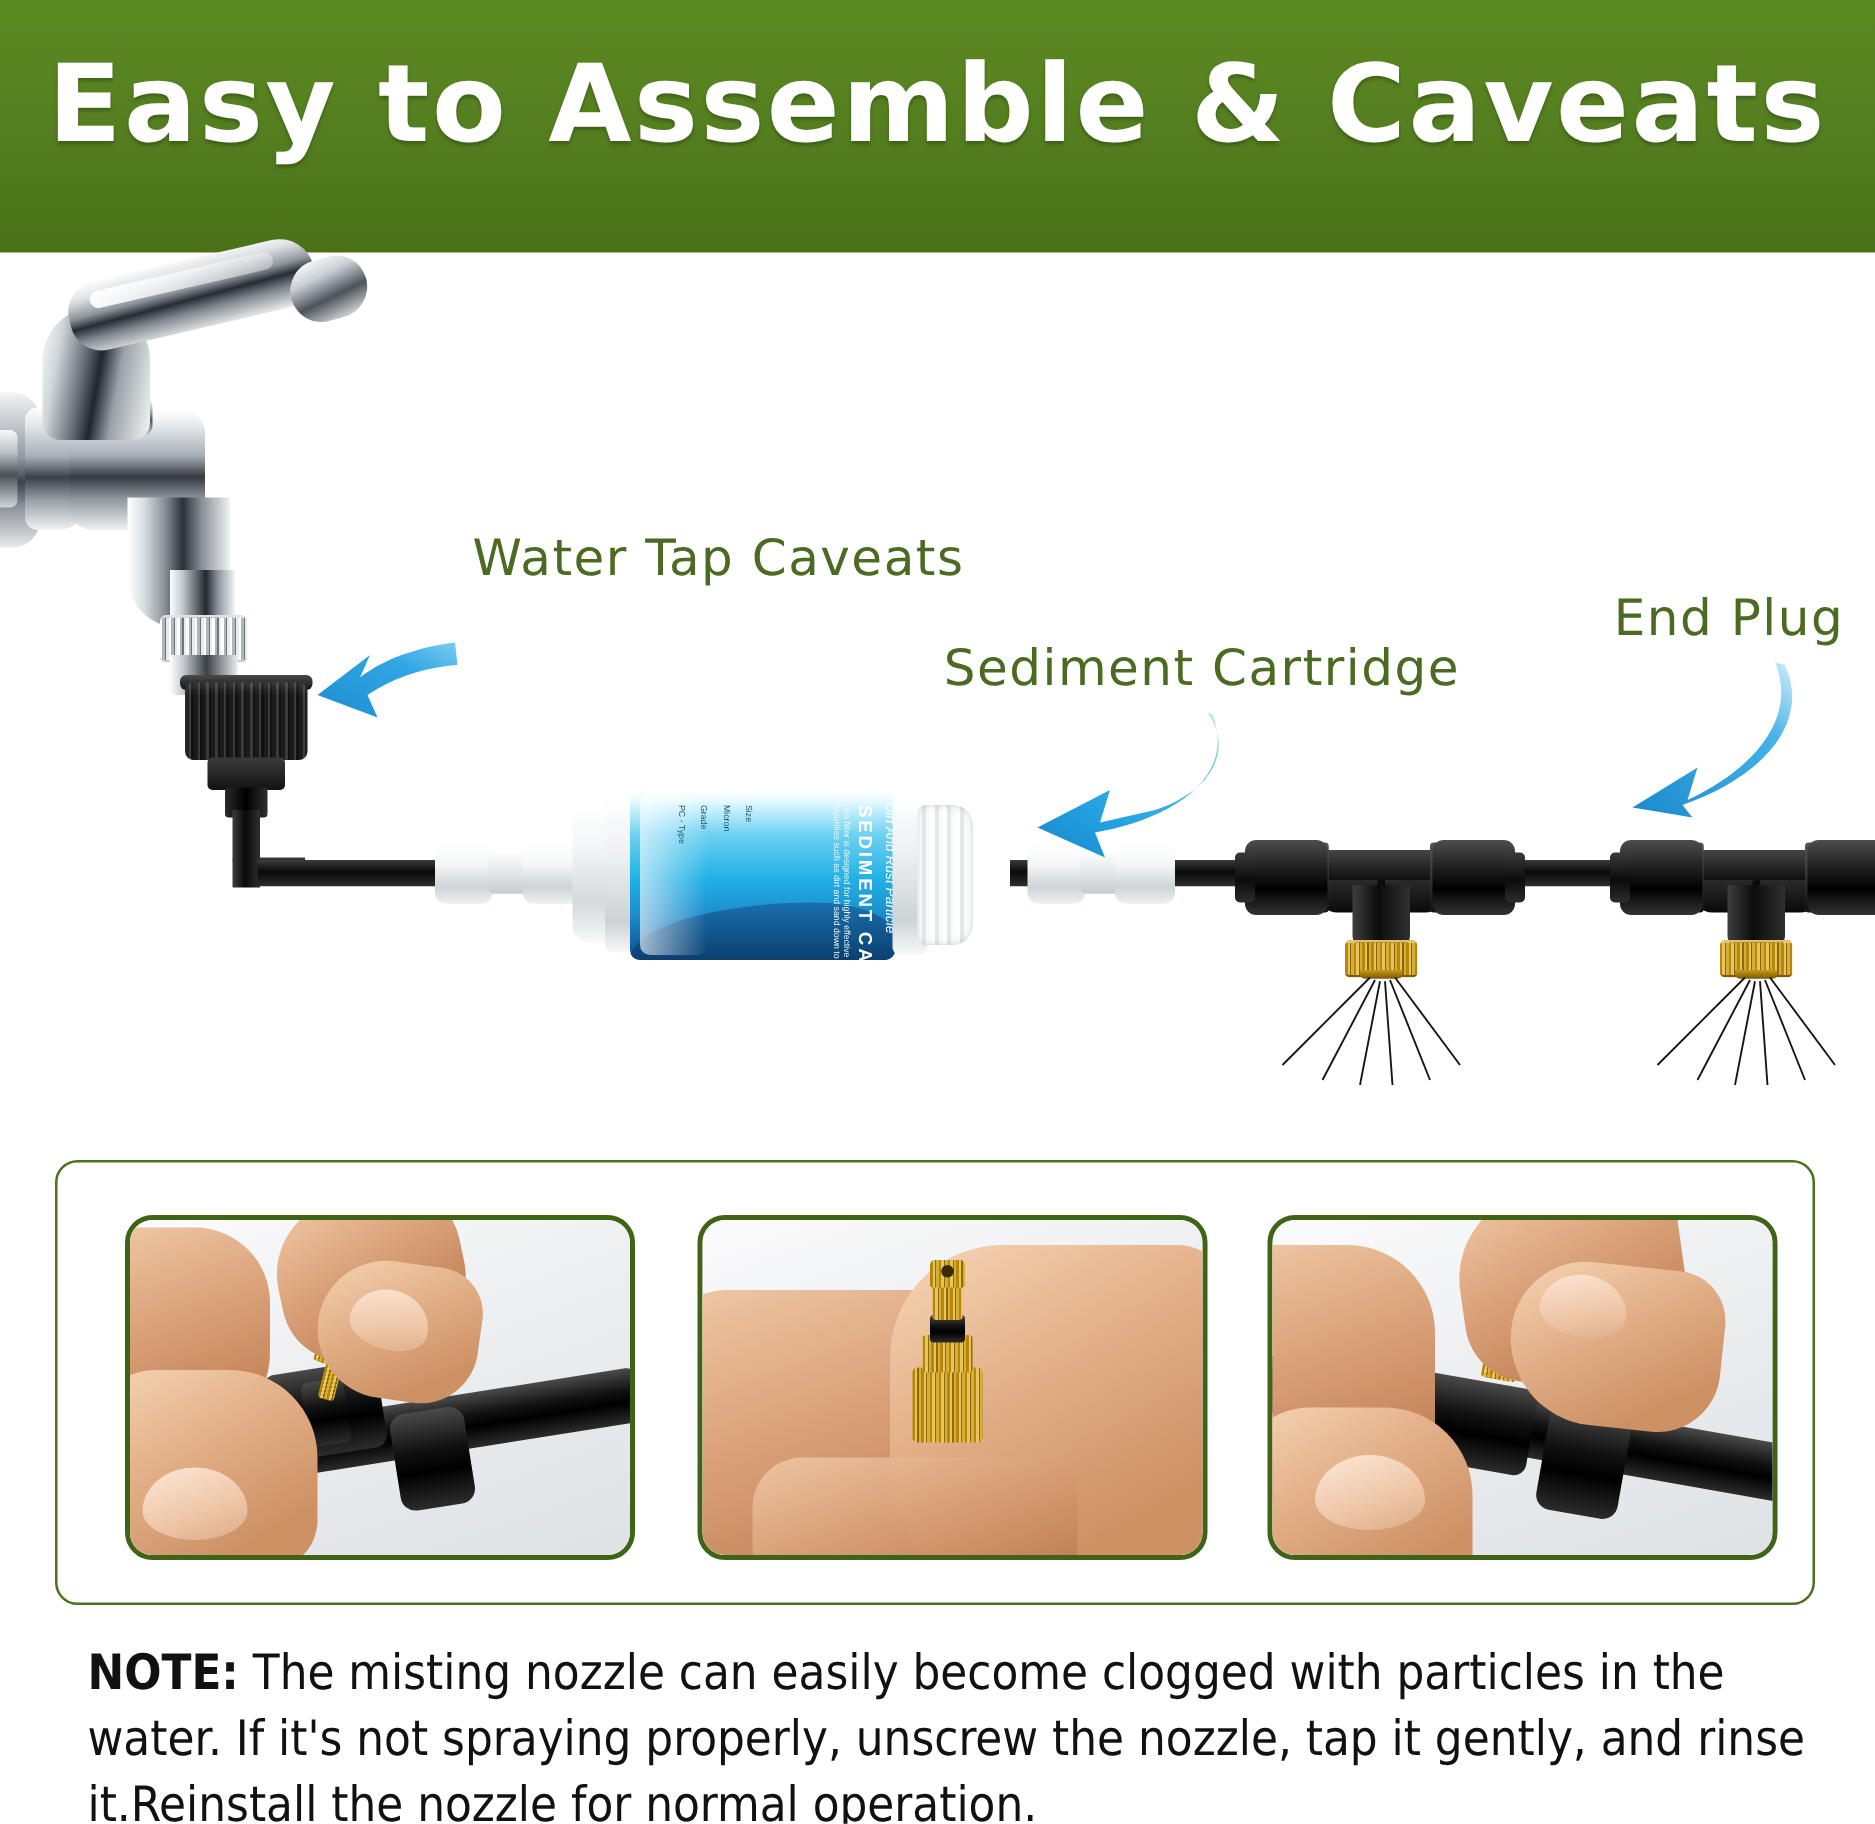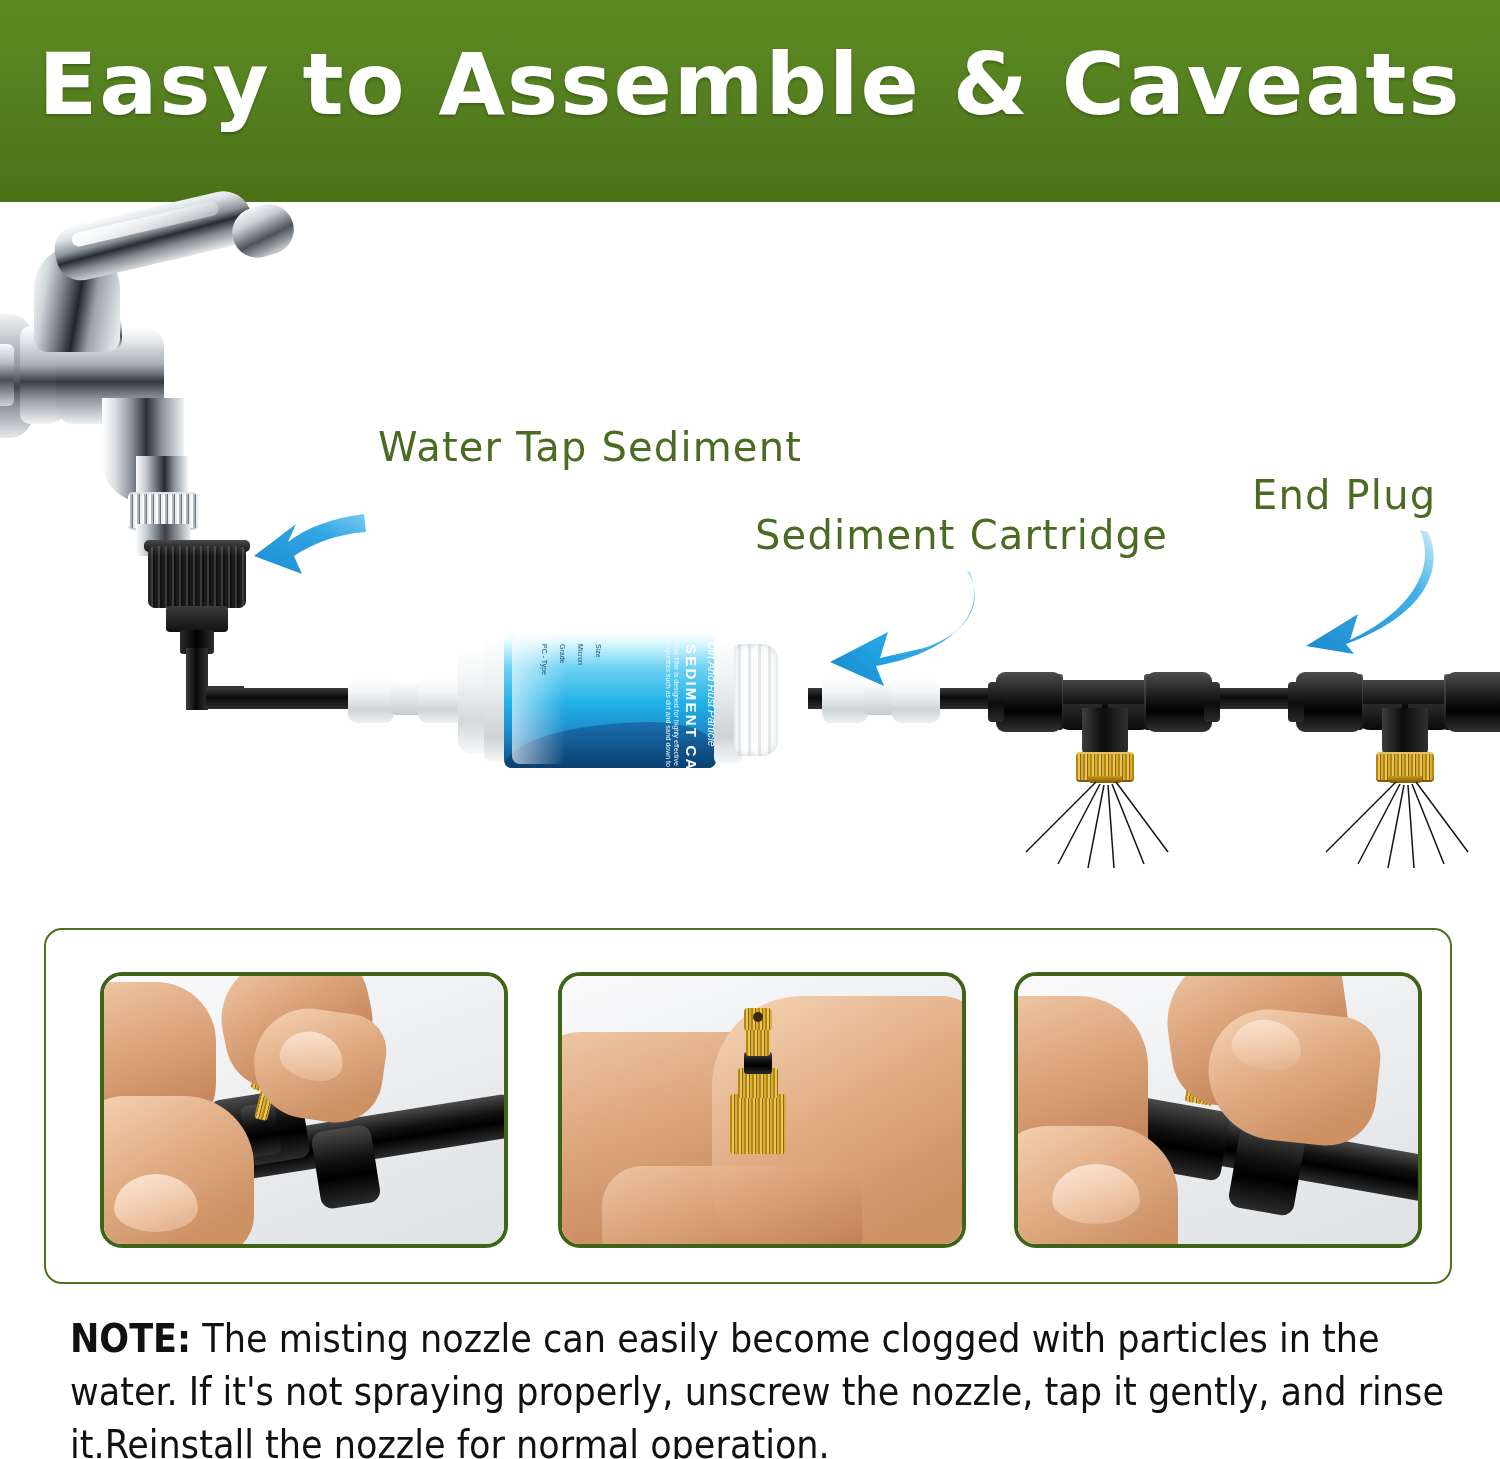--- a/index.html
+++ b/index.html
@@ -143,21 +143,21 @@
      border-top:2px solid #e3c163;border-bottom:2px solid #7d5a07;}
   .nozzle-tip{position:absolute;left:100px;top:124px;width:34px;height:7px;border-radius:0 0 4px 4px;
      background:linear-gradient(180deg,#c79a18,#7a5806);}
   .spray{position:absolute;left:0;top:126px;width:232px;height:90px;}
 
   
   .lbl{position:absolute;color:#4b6b22;font-size:40px;letter-spacing:1.2px;white-space:nowrap;
        font-family:"DejaVu Sans","Liberation Sans",sans-serif;font-weight:400;}
   .lbl-tap{left:378px;top:222px;}
   .lbl-cart{left:755px;top:310px;}
-  .lbl-plug{left:1252px;top:270px;}
+  .lbl-plug{left:1291px;top:270px;}
 
   
   .arrow{position:absolute;}
   .ar1{left:236px;top:296px;}
   .ar2{left:818px;top:364px;}
   .ar3{left:1288px;top:326px;}
 
   
   .photo-frame{position:absolute;left:44px;top:928px;width:1404px;height:352px;
       border:2px solid #4e7020;border-radius:18px;background:#ffffff;}
@@ -291,21 +291,21 @@
         <line x1="108" y1="4" x2="38" y2="74"></line>
         <line x1="112" y1="6" x2="70" y2="86"></line>
         <line x1="116" y1="7" x2="100" y2="90"></line>
         <line x1="120" y1="7" x2="126" y2="90"></line>
         <line x1="124" y1="6" x2="156" y2="86"></line>
         <line x1="128" y1="4" x2="180" y2="74"></line>
       </g>
     </svg>
   </div>
 
-  <div class="lbl lbl-tap">Water Tap Sediment</div>
+  <div class="lbl lbl-tap">Water Tap Caveats</div>
   <div class="lbl lbl-cart">Sediment Cartridge</div>
   <div class="lbl lbl-plug">End Plug</div>
 
   <svg class="arrow ar1" width="130" height="110" viewBox="0 0 130 110">
     <defs>
       <linearGradient id="ag1" x1="1" y1="0" x2="0" y2="1">
         <stop offset="0%" stop-color="#79cdf2"></stop>
           <stop offset="35%" stop-color="#32a6e4"></stop>
         <stop offset="100%" stop-color="#1b8ed2"></stop>
       </linearGradient>

